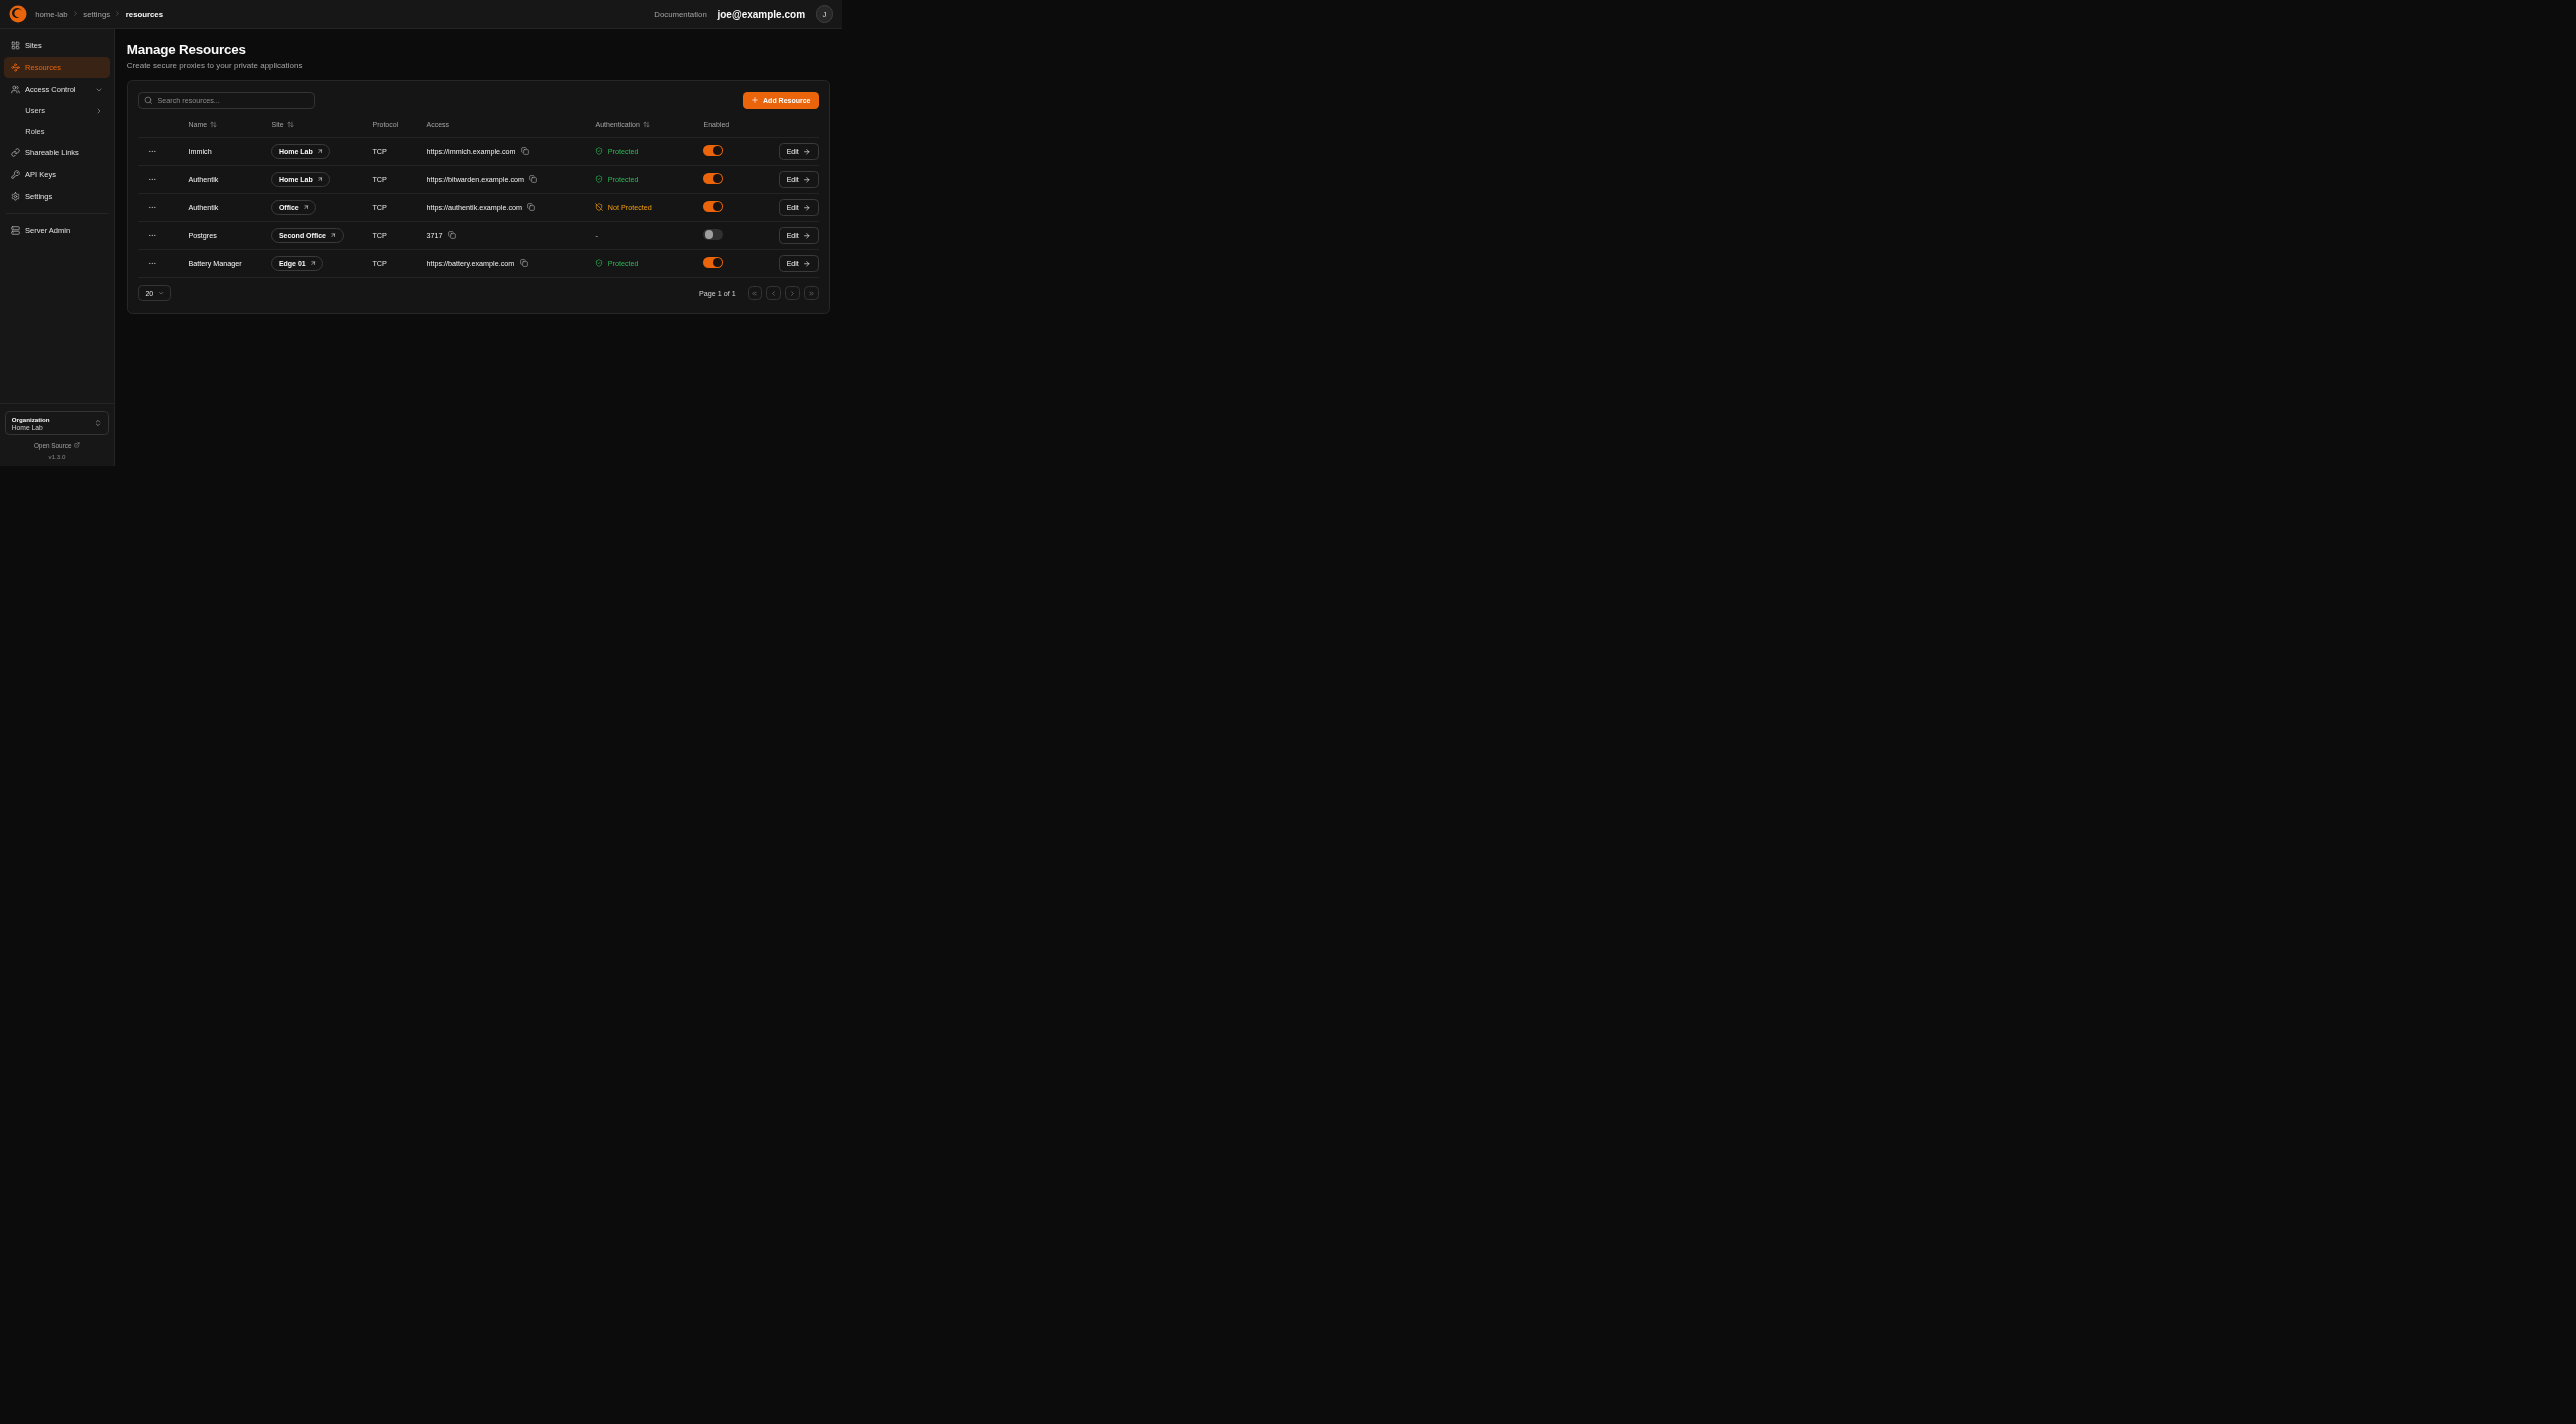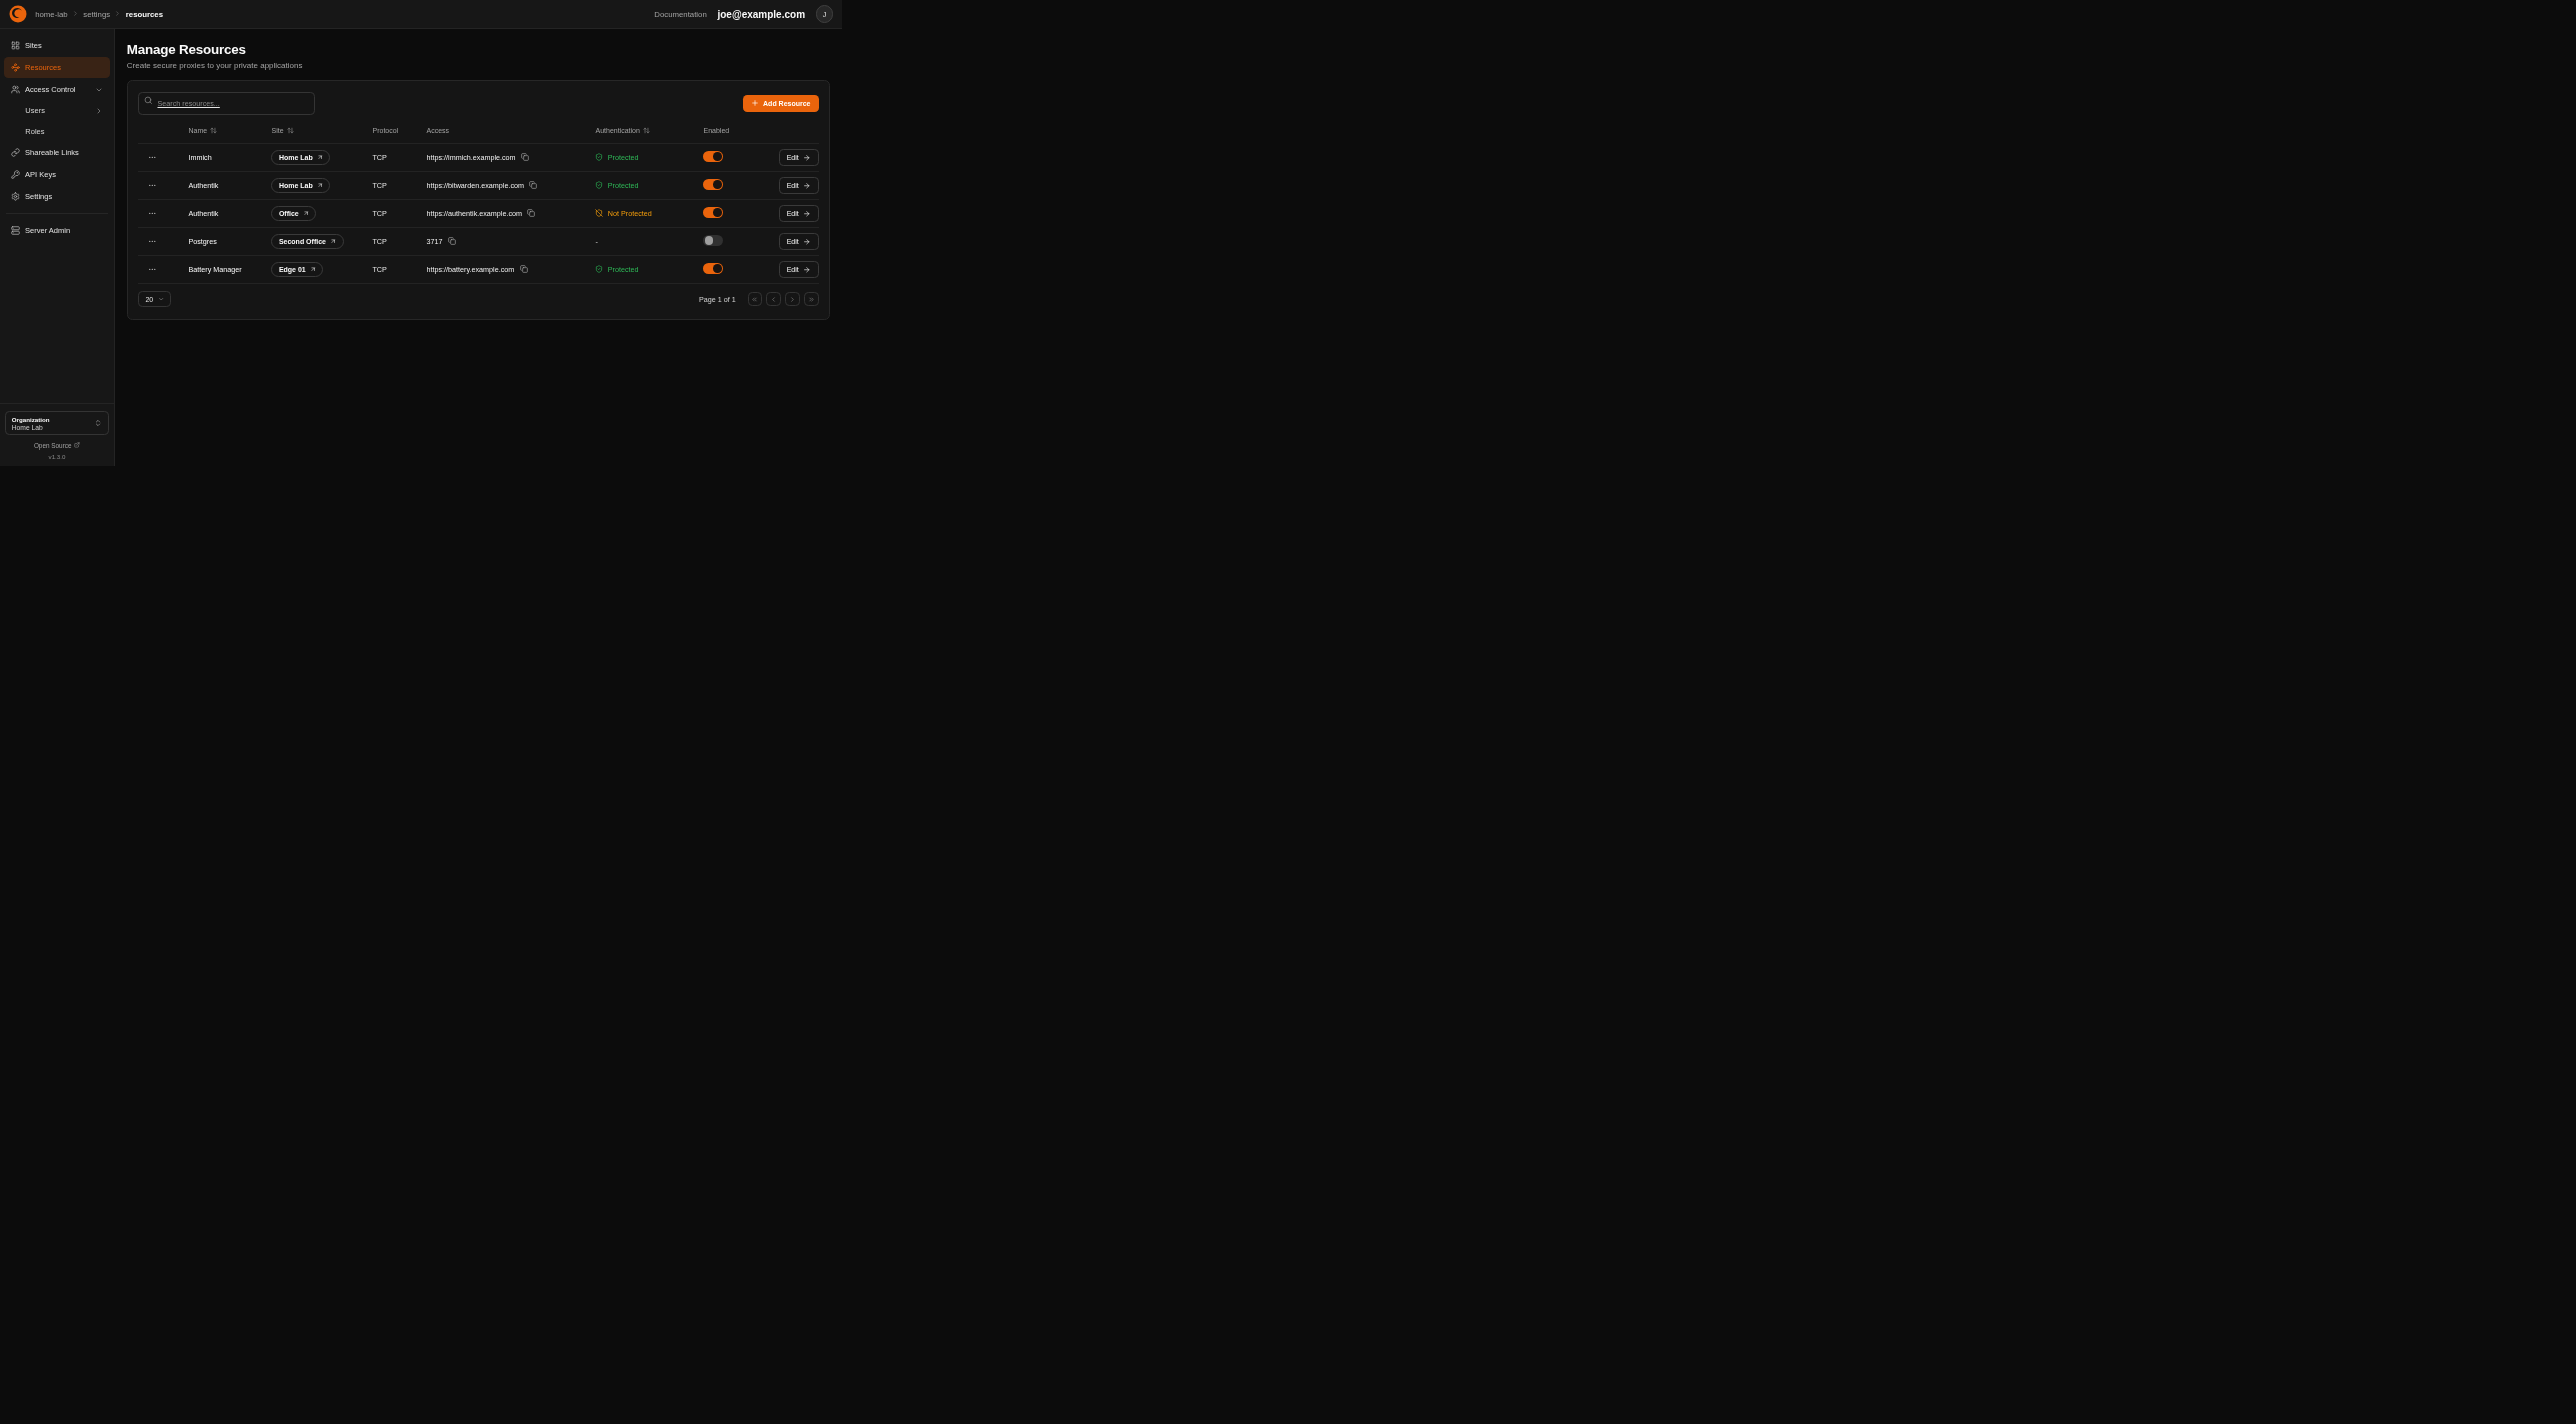--- a/index.html
+++ b/index.html
@@ -63,23 +63,23 @@
   
   .main { flex: 1; padding: 13px 11.8px 0; overflow: hidden; }
   .page-title { font-size: 13.4px; font-weight: 700; letter-spacing: -0.2px; }
   .subtitle { margin-top: 4.3px; font-size: 8px; color: var(--muted); }
 
   .card { margin-top: 9.7px; background: var(--card); border: 0.5px solid var(--border);
     border-radius: 5.4px; padding: 10.7px; }
   .toolbar { display: flex; align-items: center; justify-content: space-between; }
   .search { position: relative; width: 177px; }
   .search .i { position: absolute; left: 5.4px; top: 4.3px; color: #8b8b8b; }
-  .search input { width: 100%; height: 23px; background: transparent; border: 0.5px solid var(--border2);
+  .search input { width: 100%; height: 17px; background: transparent; border: 0.5px solid var(--border2);
     border-radius: 4.3px; padding: 0 6.4px 0 18px; color: #e5e5e5; font-size: 7.2px; outline: none;
-    font-family: inherit; text-decoration: underline; }
+    font-family: inherit; }
   .search input::placeholder { color: #8b8b8b; }
   .btn-accent { display: inline-flex; align-items: center; gap: 4.3px; height: 17px; padding: 0 8px;
     background: var(--accent); color: #fff; border-radius: 4.3px; font-size: 7px; font-weight: 700; }
 
   .table { border-bottom: 0.5px solid #232323; }
   .thead, .trow { display: grid; grid-template-columns: 50px 83px 101px 54px 169px 108px 73px 1fr;
     align-items: center; }
   .thead { height: 25px; margin-top: 3.2px; color: var(--muted); font-size: 7px; }
   .th { display: flex; align-items: center; gap: 3.2px; }
   .th .i { color: #9a9a9a; }

